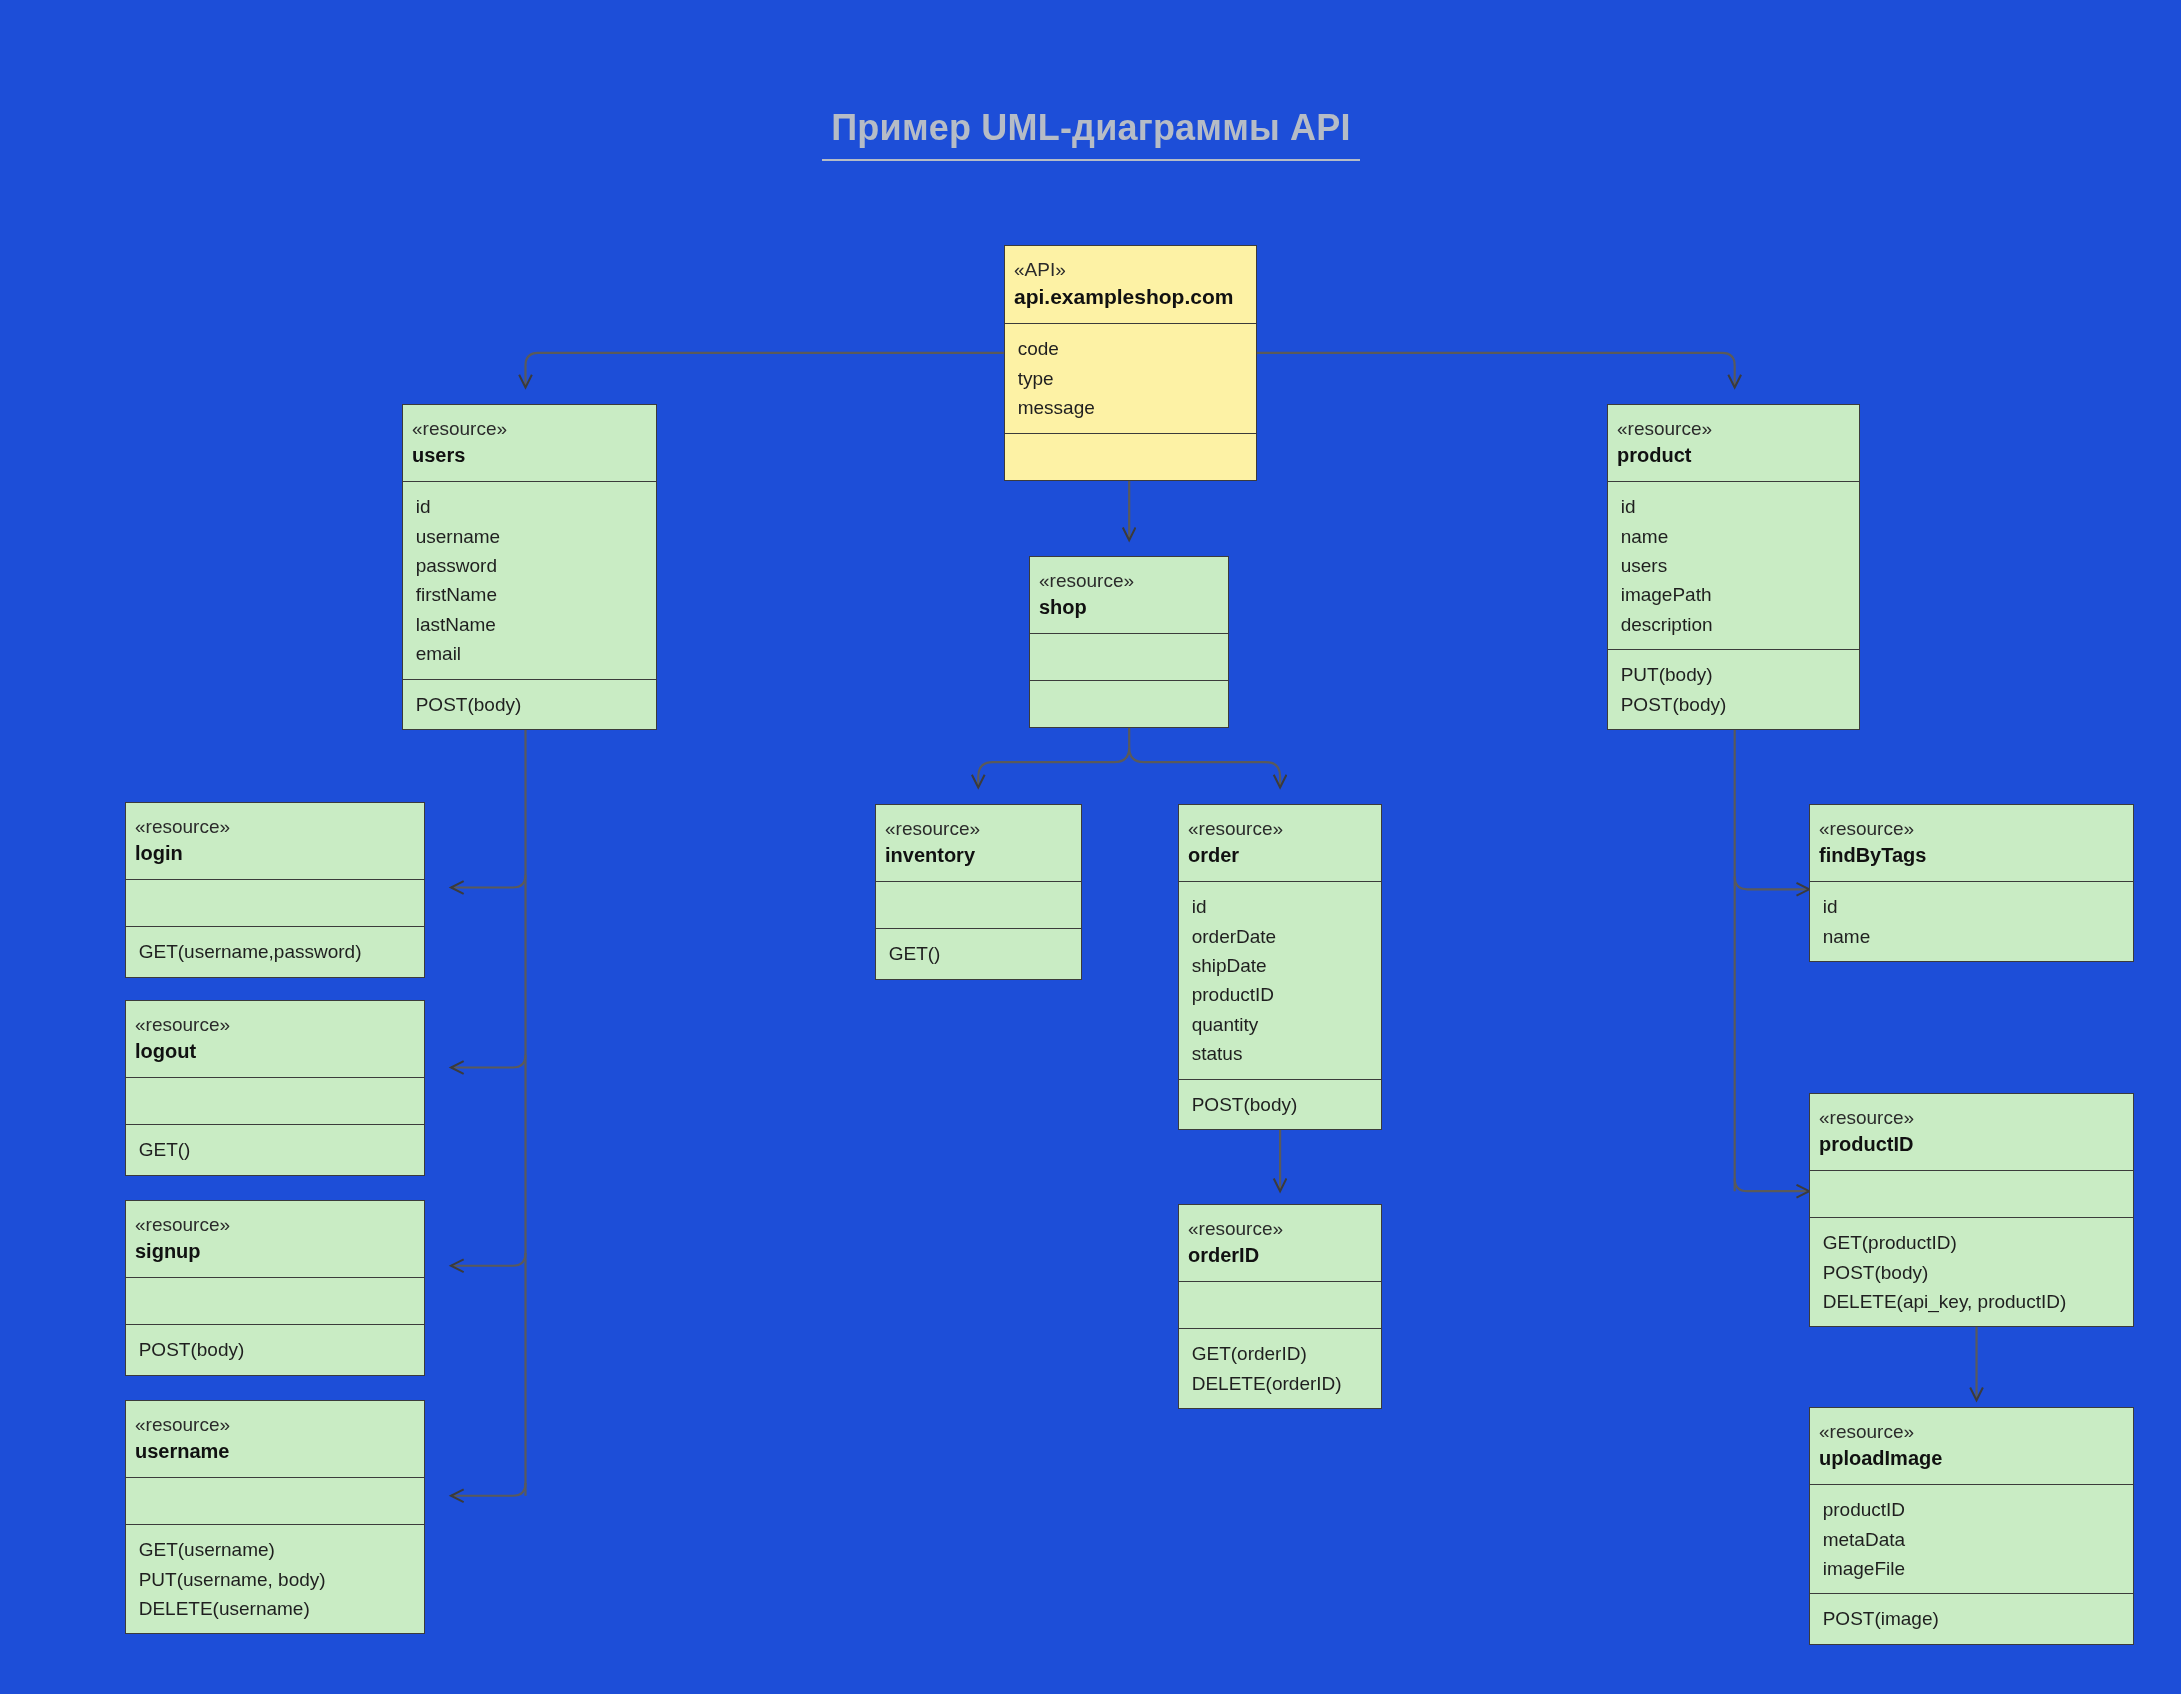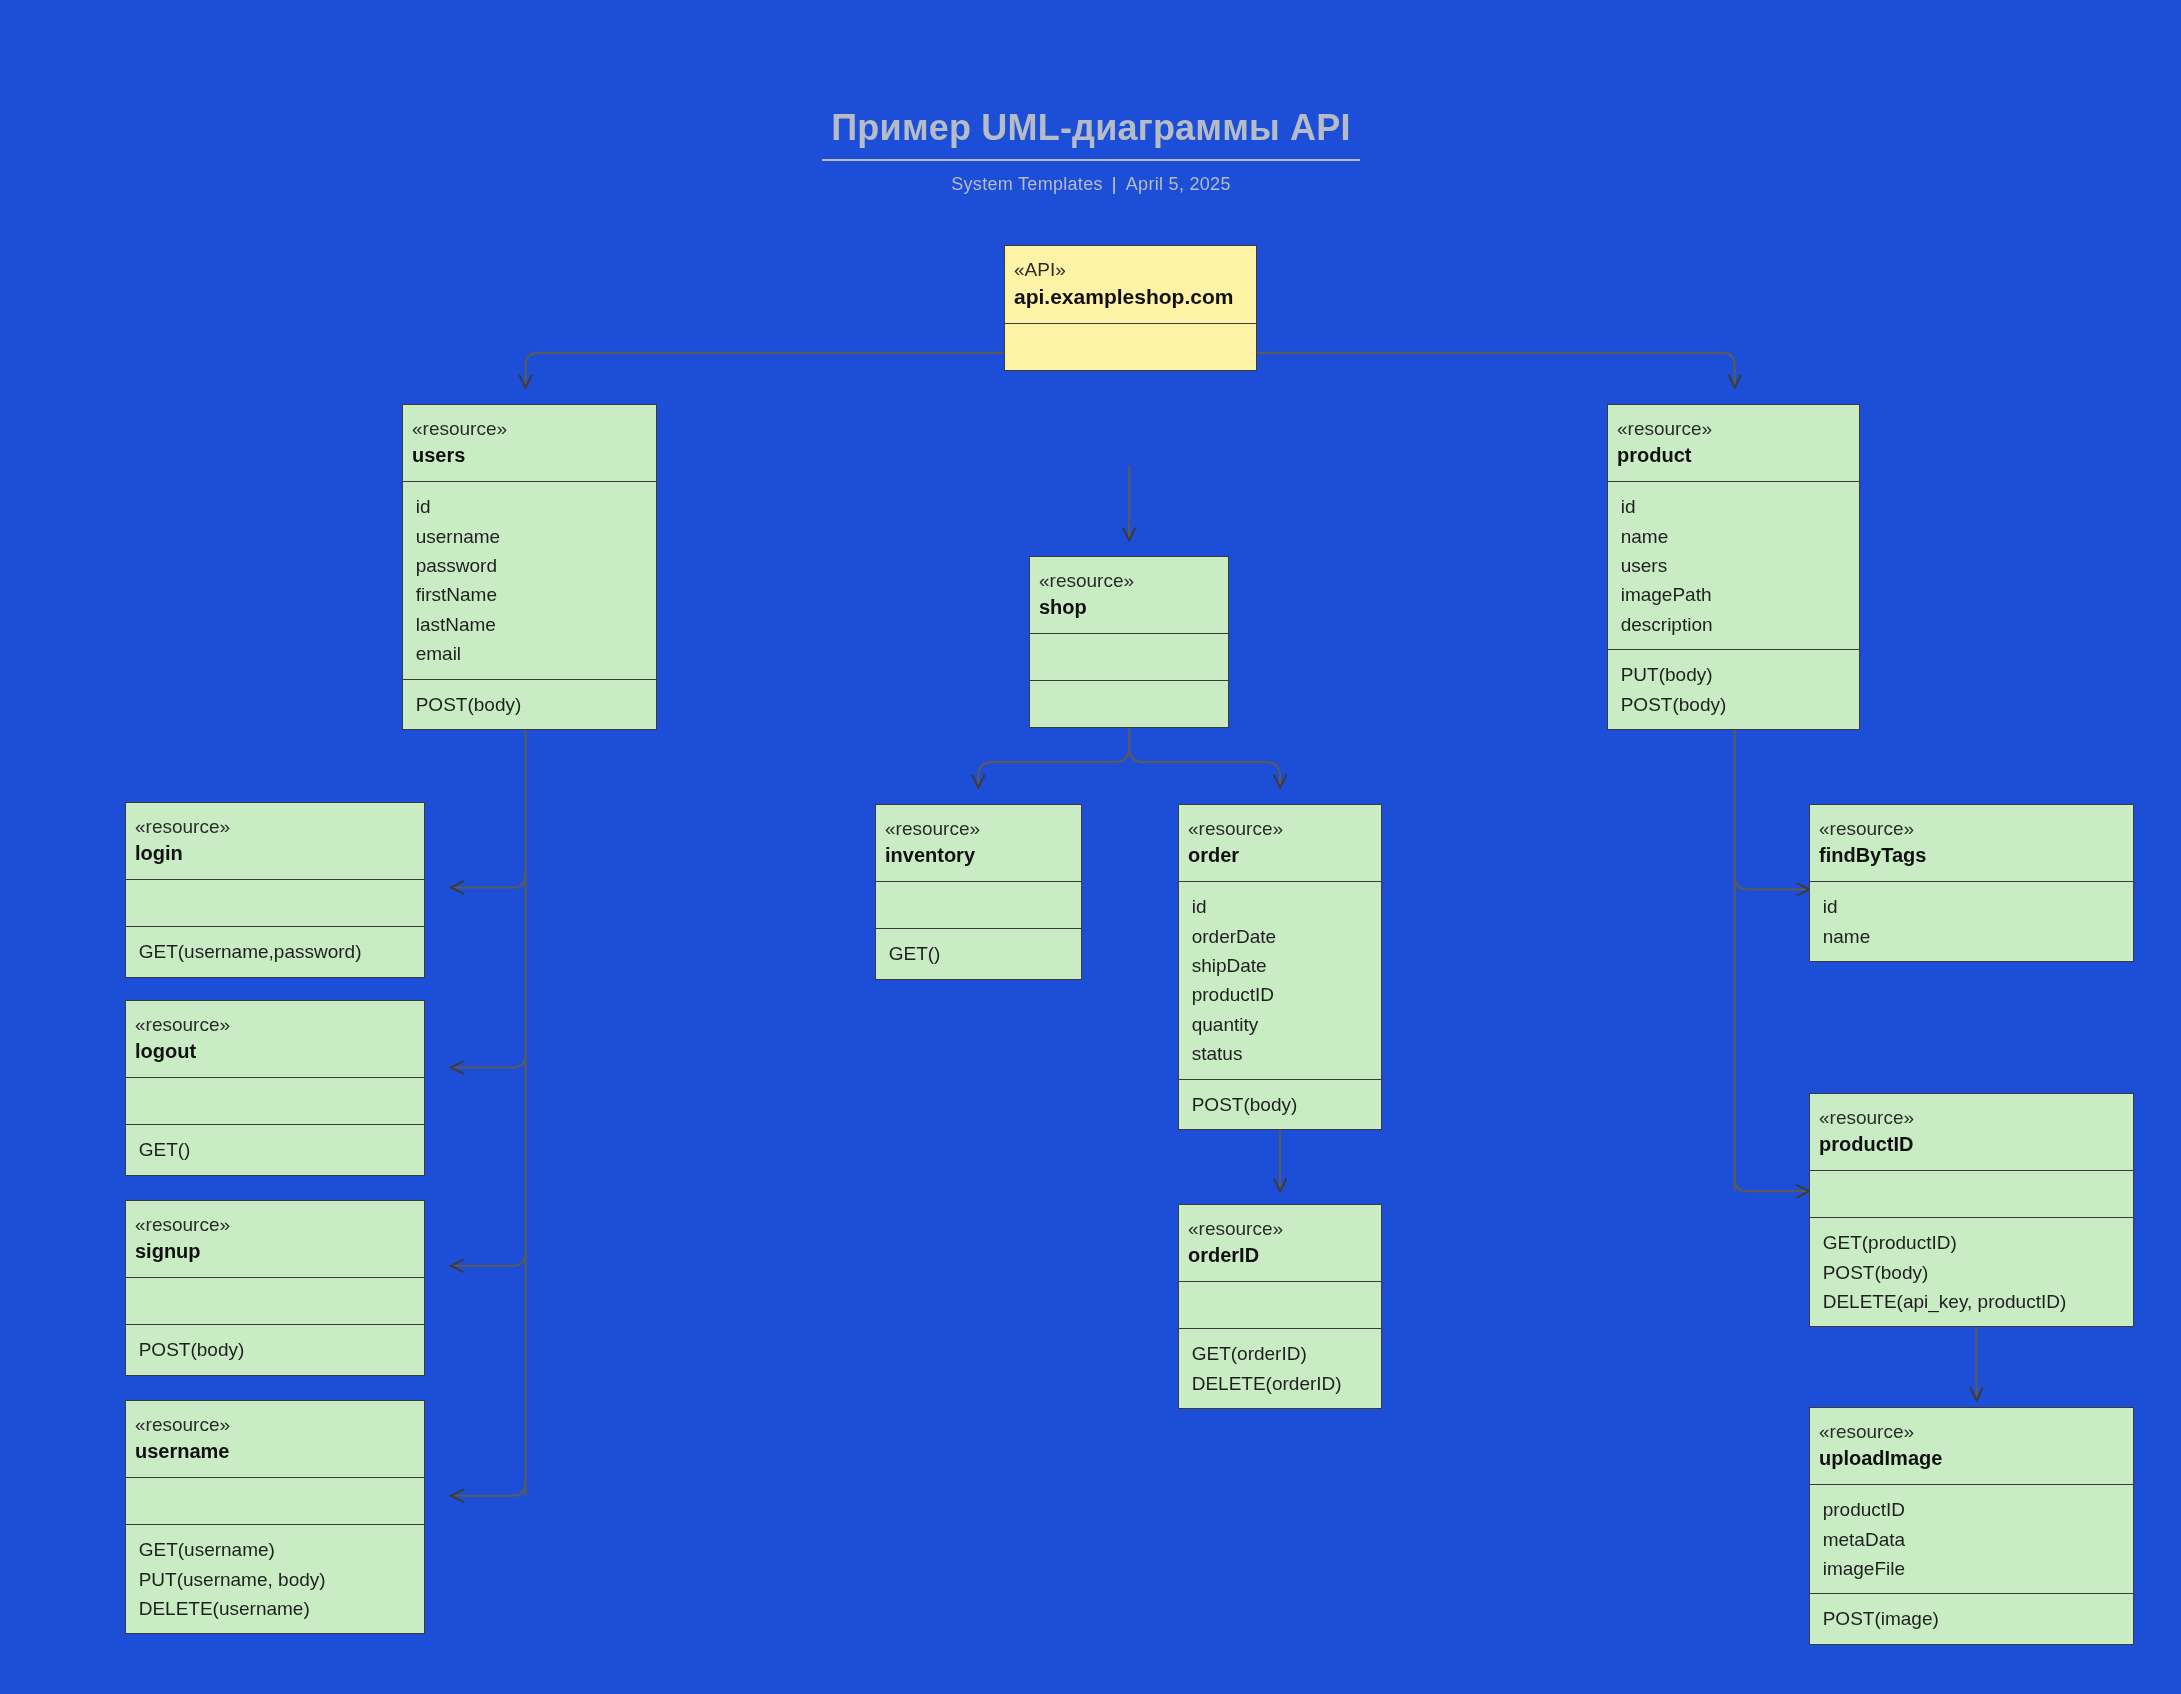--- a/index.html
+++ b/index.html
@@ -105,23 +105,20 @@
     min-height: 47px;
   }
 </style>
 </head>
 <body>
 
 <div id="page">
 
   <div id="header">
     <div id="title">Пример UML-диаграммы API</div>
-    <div id="subtitle">
-      <span>System Templates</span><span class="sep">|</span><span>April 5, 2025</span>
-    </div>
   </div>
 
   <svg id="edges" viewBox="0 0 2400 1864" width="2182" height="1695">
     <defs>
       <marker id="arw" markerWidth="22" markerHeight="22" refX="17" refY="8" orient="auto" markerUnits="userSpaceOnUse">
         <path d="M3,1 L17,8 L3,15" fill="none" stroke="#3b3b3b" stroke-width="2.2" stroke-linecap="butt"></path>
       </marker>
     </defs>
     <g fill="none" stroke="#5a5a5a" stroke-width="2.4">
 
@@ -150,20 +147,25 @@
 
       <path d="M2174,1448 L2174,1540" marker-end="url(#arw)"></path>
     </g>
   </svg>
 
   <div class="uml-box api" style="left:1004px; top:245px; width:253px;">
     <div class="compartment head">
       <div class="stereotype">«API»</div>
       <div class="cls-name">api.exampleshop.com</div>
     </div>
+    <div class="compartment">
+      <div class="row">code</div>
+      <div class="row">type</div>
+      <div class="row">message</div>
+    </div>
     <div class="compartment empty"></div>
   </div>
 
   <div class="uml-box" style="left:402px; top:404px; width:255px;">
     <div class="compartment head">
       <div class="stereotype">«resource»</div>
       <div class="cls-name">users</div>
     </div>
     <div class="compartment">
       <div class="row">id</div>

